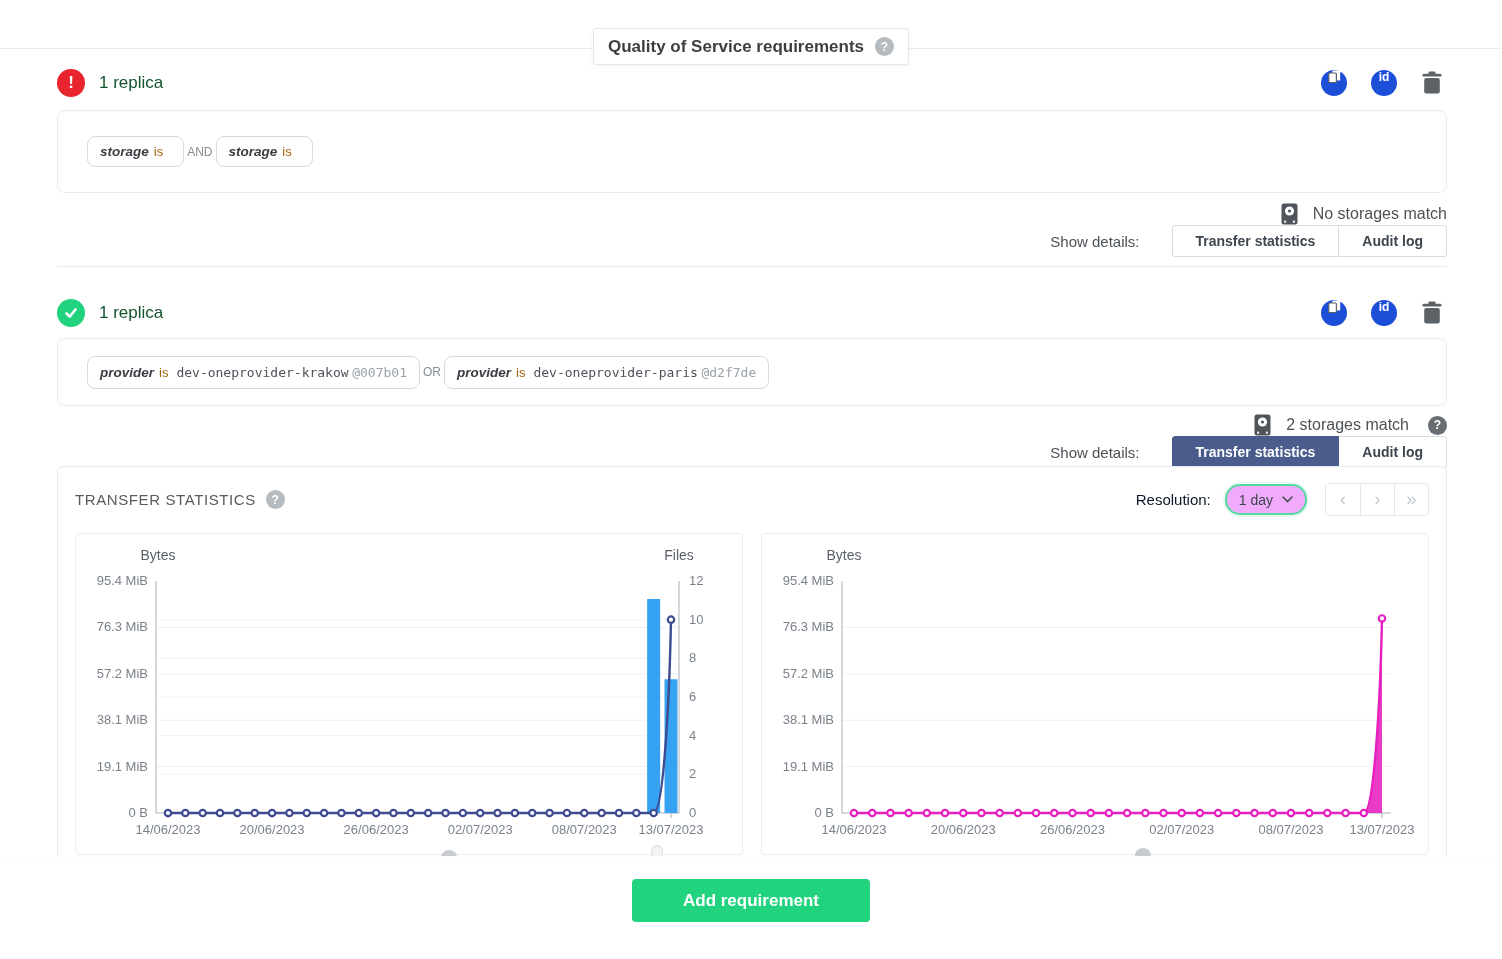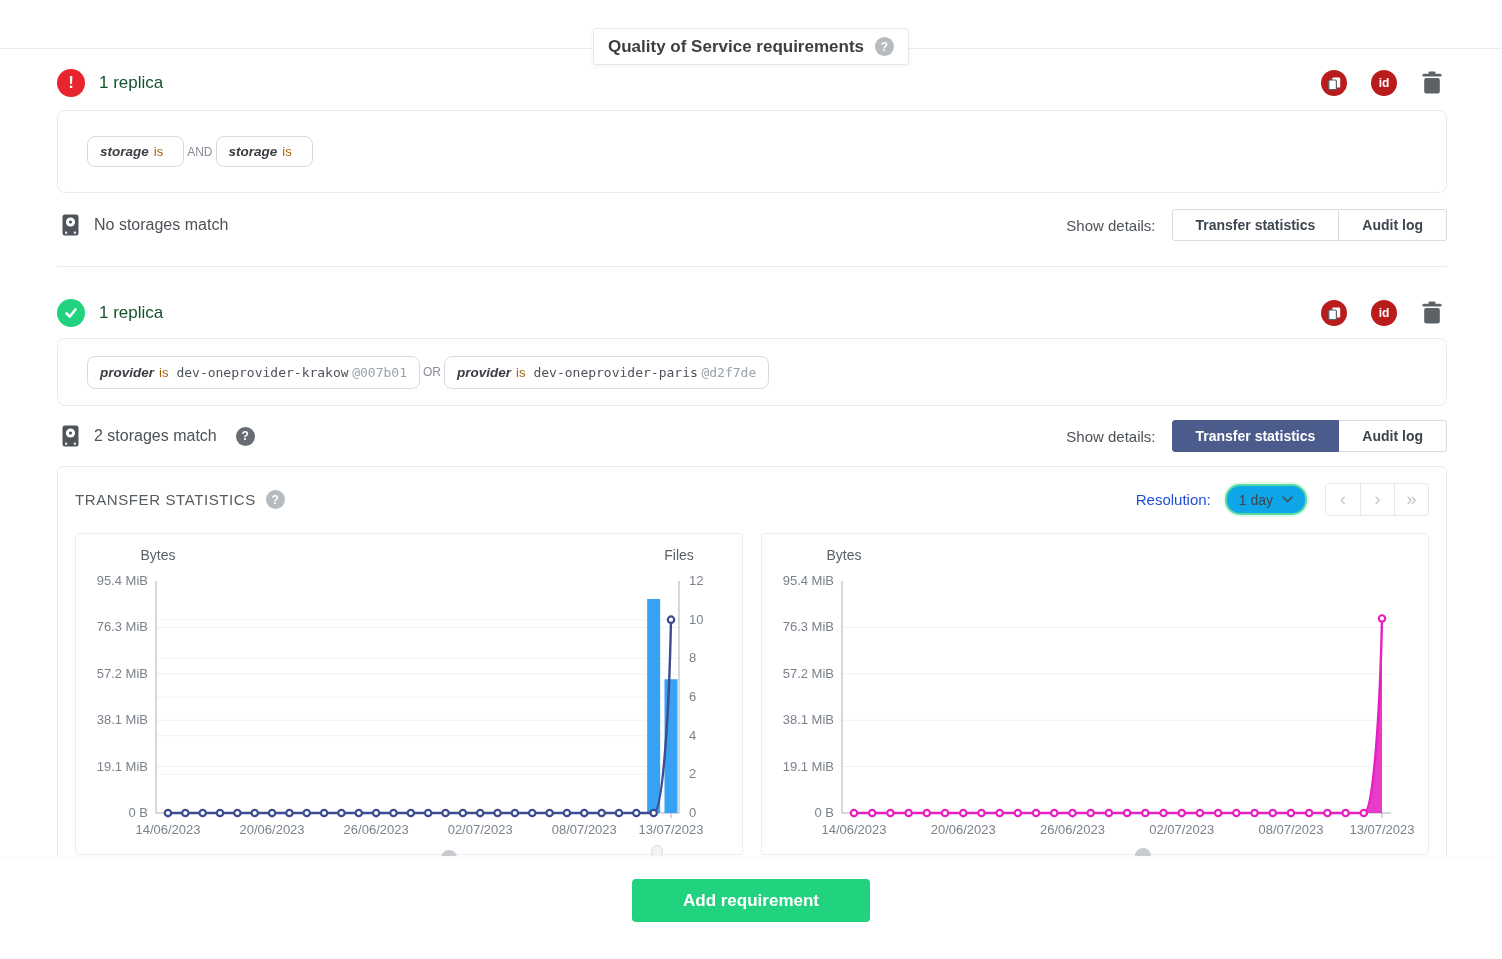--- a/index.html
+++ b/index.html
@@ -16,59 +16,59 @@
   .help-dark { width:19px; height:19px; border-radius:50%; background:#676d73; color:#fff;
                font-size:12px; font-weight:700; display:flex; align-items:center; justify-content:center; }
   .content { position:absolute; left:57px; top:0; width:1390px; height:959px; }
 
   .hdr-row { position:absolute; left:0; right:0; height:42px; display:flex; align-items:center; }
   .status-circle { width:28px; height:28px; border-radius:50%; display:flex; align-items:center; justify-content:center; flex:0 0 auto; }
   .status-error { background:#e8242e; color:#fff; font-weight:700; font-size:17px; }
   .status-ok { background:#21d37e; }
   .replica-label { margin-left:14px; font-size:17px; color:#14532d; }
   .actions { margin-left:auto; display:flex; align-items:center; gap:24px; margin-right:4px; }
-  .action-circle { width:26px; height:26px; border-radius:50%; background:#b91c1c; display:flex;
-                   align-items:center; justify-content:center; color:#fff; cursor:pointer; }
+  .action-circle { width:26px; height:26px; border-radius:50%; background:#1d4ed8; display:flex;
+                   align-items:flex-start; justify-content:center; color:#fff; cursor:pointer; }
   .id-text { font-size:12px; font-weight:700; }
   .trash { display:flex; align-items:center; cursor:pointer; }
 
   .cond-group { position:absolute; left:0; right:0; border:1px solid #e9ebef; border-radius:8px;
                 display:flex; align-items:center; padding:0 29px; background:#fff; }
   .qos-box { border:1px solid #d6dbe1; border-radius:8px; padding:7px 12px; display:flex;
              align-items:center; font-size:13px; background:#fff; }
   .qos-key { font-weight:700; font-style:italic; color:#3a3e43; margin-right:5px; font-size:13.5px; }
   .qos-is { color:#a16207; margin-right:8px; }
   .val-wrap { line-height:17px; }
   .wrap-narrow { max-width:264px; display:inline-block; }
   .qos-val { font-family:"DejaVu Sans Mono",monospace; color:#4d525a; }
   .qos-ann { font-family:"DejaVu Sans Mono",monospace; color:#9aa1aa; word-break:break-all; }
   .joiner { font-size:12px; color:#878e96; margin:0 3px; }
 
-  .match-row { position:absolute; left:0; right:0; height:44px; display:flex; align-items:center; }
+  .match-row { position:absolute; left:0; right:0; height:44px; display:flex; align-items:flex-end;flex-direction:column; }
   .match-left { display:flex; align-items:center; gap:15px; padding-left:5px; font-size:16px; color:#4d5257; }
   .match-help { margin-left:4px; }
-  .details { margin-left:auto; display:flex; align-items:center; gap:16px; }
+  .details { margin-left:auto; display:flex; align-items:center; gap:32px; }
   .details-label { font-size:15px; color:#4d5257; }
   .btn-group { display:flex; }
   .sbtn { height:32px; padding:0 23px; background:#fff; border:1px solid #d8dce2; font-size:14px;
           font-weight:700; color:#3d4650; display:flex; align-items:center; cursor:pointer;
           font-family:"Liberation Sans",sans-serif; }
   .sbtn:first-child { border-radius:3px 0 0 3px; }
   .sbtn:last-child { border-radius:0 3px 3px 0; border-left:none; }
   .sbtn.active { background:#4a5b8c; border-color:#4a5b8c; color:#fff; }
 
   .divider { position:absolute; left:0; right:0; top:266px; border-top:1px solid #e9ebef; }
 
   .stats-panel { position:absolute; left:0; right:0; top:466px; height:520px;
                  border:1px solid #e9ebef; border-radius:6px; padding:16px 17px 0; background:#fff; }
   .stats-header { display:flex; align-items:center; }
   .stats-title { font-size:15px; color:#565b60; letter-spacing:.6px; display:flex; align-items:center; gap:10px; }
   .stats-controls { margin-left:auto; display:flex; align-items:center; gap:14px; }
-  .res-label { font-size:15px; color:#1d4ed8; }
-  .res-select { height:31px; border:2px solid #56d9a1; border-radius:15px; padding:0 12px; background:#0ea5e9;
+  .res-label { font-size:15px; color:#0f172a; }
+  .res-select { height:31px; border:2px solid #56d9a1; border-radius:15px; padding:0 12px; background:#f0abfc;
                 display:flex; align-items:center; gap:9px; font-size:14px; color:#3f4449; cursor:pointer;
                 box-shadow:0 0 0 2px rgba(86,217,161,.15); }
   .pager { display:flex; border:1px solid #e3e6ea; border-radius:4px; overflow:hidden; margin-left:4px; }
   .pager-btn { width:34px; height:31px; background:#fff; display:flex; align-items:center; justify-content:center;
                color:#c2c7cd; font-size:18px; cursor:pointer; }
   .pager-btn + .pager-btn { border-left:1px solid #e3e6ea; }
 
   .charts { display:flex; gap:18px; margin-top:17px; }
   .chart-card { flex:1; border:1px solid #ecedf1; border-radius:4px; height:322px; overflow:hidden; background:#fff; }
   svg.chart { display:block; font-family:"Liberation Sans",sans-serif; }

